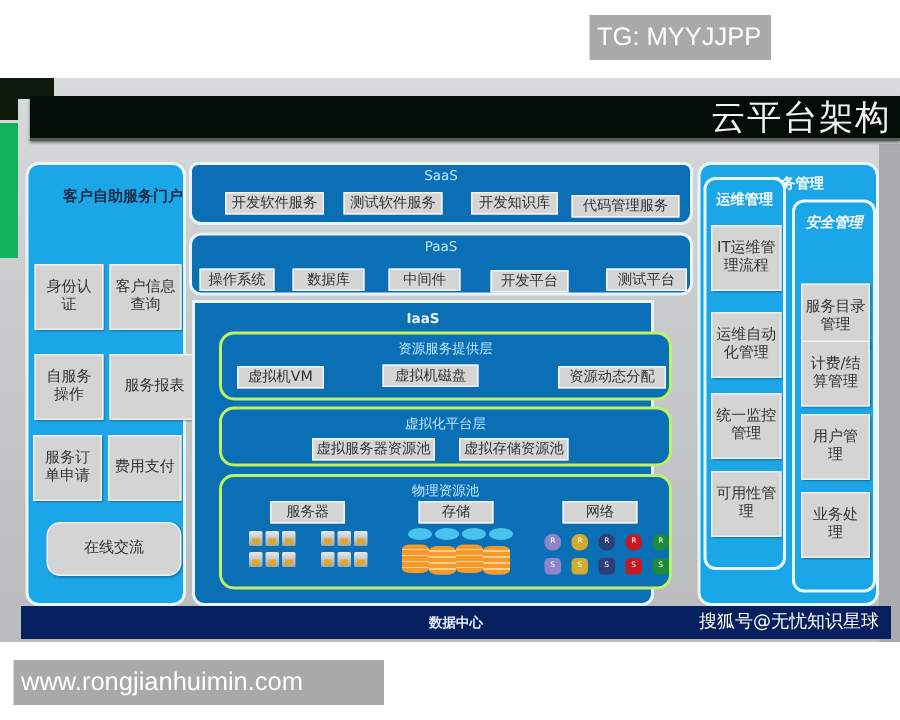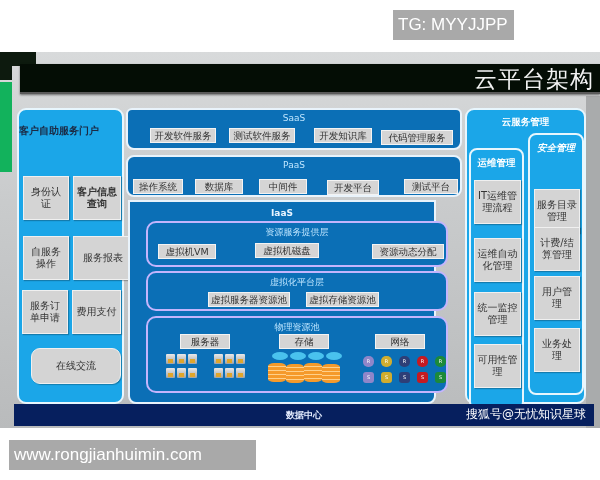--- a/index.html
+++ b/index.html
@@ -13,28 +13,28 @@
   .green-strip { position: absolute; left: 0; top: 30px; width: 12px; height: 90px; background: #12b25c; }
   .corner-dark { position: absolute; left: 0; top: 0; width: 36px; height: 14px; background: #0d1a0e; }
   .corner-dark2 { position: absolute; left: 0; top: 14px; width: 12px; height: 14px; background: #0d1a0e; }
   .title-bar { position: absolute; left: 20px; top: 12px; width: 580px; height: 30px; background: #040d05; border-bottom: 2px solid #5a5a5a; box-shadow: 0 1px 2px rgba(0,0,0,0.5); }
   .title-text { position: absolute; right: 6px; top: 1px; color: #f2f2f2; font-size: 23px; line-height: 28px; letter-spacing: 1px; }
   .right-rail { position: absolute; right: 0; top: 44px; width: 14px; height: 332px; background: #a9abac; }
 
   .panel-light { position: absolute; background: #1ba6e8; border: 2px solid #e8f6fd; border-radius: 9px; }
   .box-grey { position: absolute; background: #d4d4d4; border: 1px solid #f0f0f0; box-shadow: 1px 1px 1px rgba(0,0,0,0.25); color: #333; font-size: 10px; text-align: center; display: flex; align-items: center; justify-content: center; line-height: 12px; }
 
-  .left-title { position: absolute; left: 0; top: 20px; width: 100%; text-align: left; color: #1b2a44; font-size: 10px; font-weight: bold; }
+  .left-title { position: absolute; left: 0; top: 20px; width: 100%; text-align: right; color: #1b2a44; font-size: 10px; font-weight: bold; }
 
   .panel-dark { position: absolute; background: #0b6fb6; border: 2px solid #e9f3fb; border-radius: 8px; }
   .layer-label { position: absolute; left: 0; width: 100%; text-align: center; color: #bfe6ff; font-size: 9px; }
   .tag { position: absolute; background: #d5d5d5; border: 1px solid #f3f3f3; color: #333; font-size: 9.5px; text-align: center; line-height: 14px; height: 15px; white-space: nowrap; }
 
   .iaas { position: absolute; left: 128px; top: 148px; width: 308px; height: 204px; background: #0b6fb6; border: 2px solid #e9f3fb; border-radius: 0 0 8px 8px; }
-  .sub { position: absolute; border: 2px solid #c4b5fd; border-radius: 10px; background: #0b6fb6; }
+  .sub { position: absolute; border: 2px solid #bef264; border-radius: 10px; background: #0b6fb6; }
 
   .datacenter { position: absolute; left: 14px; top: 352px; width: 580px; height: 22px; background: #061f5e; }
   .dc-label { position: absolute; left: 0; width: 580px; top: 5px; text-align: center; color: #e6eeff; font-size: 9px; font-weight: bold; }
   .sohu { position: absolute; right: 8px; top: 2px; color: #fff; font-size: 12px; }
 
   .right-inner { position: absolute; background: #1ba6e8; border: 2px solid #e8f6fd; border-radius: 8px; }
   .right-head { position: absolute; left: 0; width: 100%; text-align: center; color: #ffffff; font-size: 9.5px; font-weight: bold; }
 
   .srv { position: absolute; width: 9px; height: 10px; background: linear-gradient(180deg,#e8e8e8,#9ea3a8); border-radius: 1px; }
   .srv::after { content: ""; position: absolute; left: 2px; top: 5px; width: 5px; height: 4px; background: #e0a62b; }
@@ -55,21 +55,21 @@
 
   <div class="title-bar">
     <div class="title-text">云平台架构</div>
   </div>
 
   <div class="panel-light" style="left:17px; top:56px; width:107px; height:296px;">
     <div class="left-title" style="top:14px;">客户自助服务门户</div>
     <div class="box-grey" style="left:4px; top:66px; width:46px; height:44px;">
         <span style="width:30px;">身份认证</span>
       </div>
-    <div class="box-grey" style="left:54px; top:66px; width:48px; height:44px;font-weight:bold;">
+    <div class="box-grey" style="left:54px; top:66px; width:48px; height:44px;">
         <span style="width:40px;">客户信息查询</span>
       </div>
     <div class="box-grey" style="left:4px; top:126px; width:46px; height:44px;">
         <span style="width:30px;">自服务操作</span>
       </div>
     <div class="box-grey" style="left:54px; top:126px; width:60px; height:44px;text-align:right;">
         <span>服务报表</span>
       </div>
     <div class="box-grey" style="left:3px; top:180px; width:46px; height:44px;">
         <span style="width:30px;text-align:center;">服务订单申请</span>
@@ -158,21 +158,21 @@
         <div class="net" style="left:36px;top:16px;background:#2e3f77;">S</div>
         <div class="net" style="left:54px;top:16px;background:#c51a22;">S</div>
         <div class="net" style="left:72px;top:16px;background:#1c8a3a;">S</div>
       </div>
     </div>
   </div>
 
   <div class="panel-light" style="left:465px; top:56px; width:121px; height:296px;">
     <div class="right-head" style="top:6px;">云服务管理</div>
 
-    <div class="right-inner" style="left:2px; top:38px; width:55px; height:262px;">
+    <div class="right-inner" style="left:2px; top:8px; width:55px; height:262px;">
       <div class="right-head" style="top:7px;">运维管理</div>
       <div class="box-grey" style="left:3px; top:30px; width:47px; height:44px;">
           <span style="width:40px;">IT运维管理流程</span>
         </div>
       <div class="box-grey" style="left:3px; top:88px; width:47px; height:44px;">
           <span style="width:40px;">运维自动化管理</span>
         </div>
       <div class="box-grey" style="left:3px; top:142px; width:47px; height:44px;">
           <span style="width:40px;">统一监控管理</span>
         </div>

